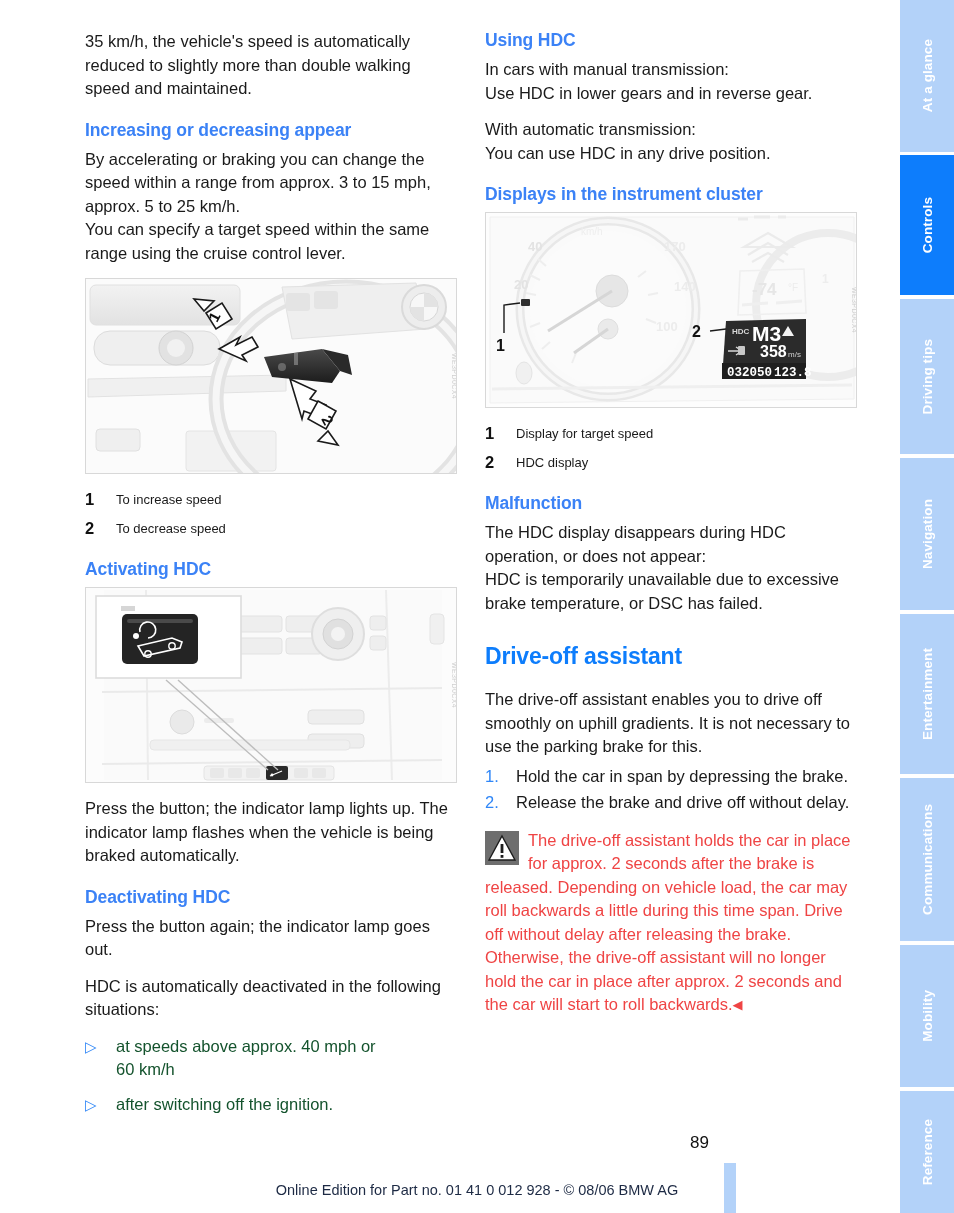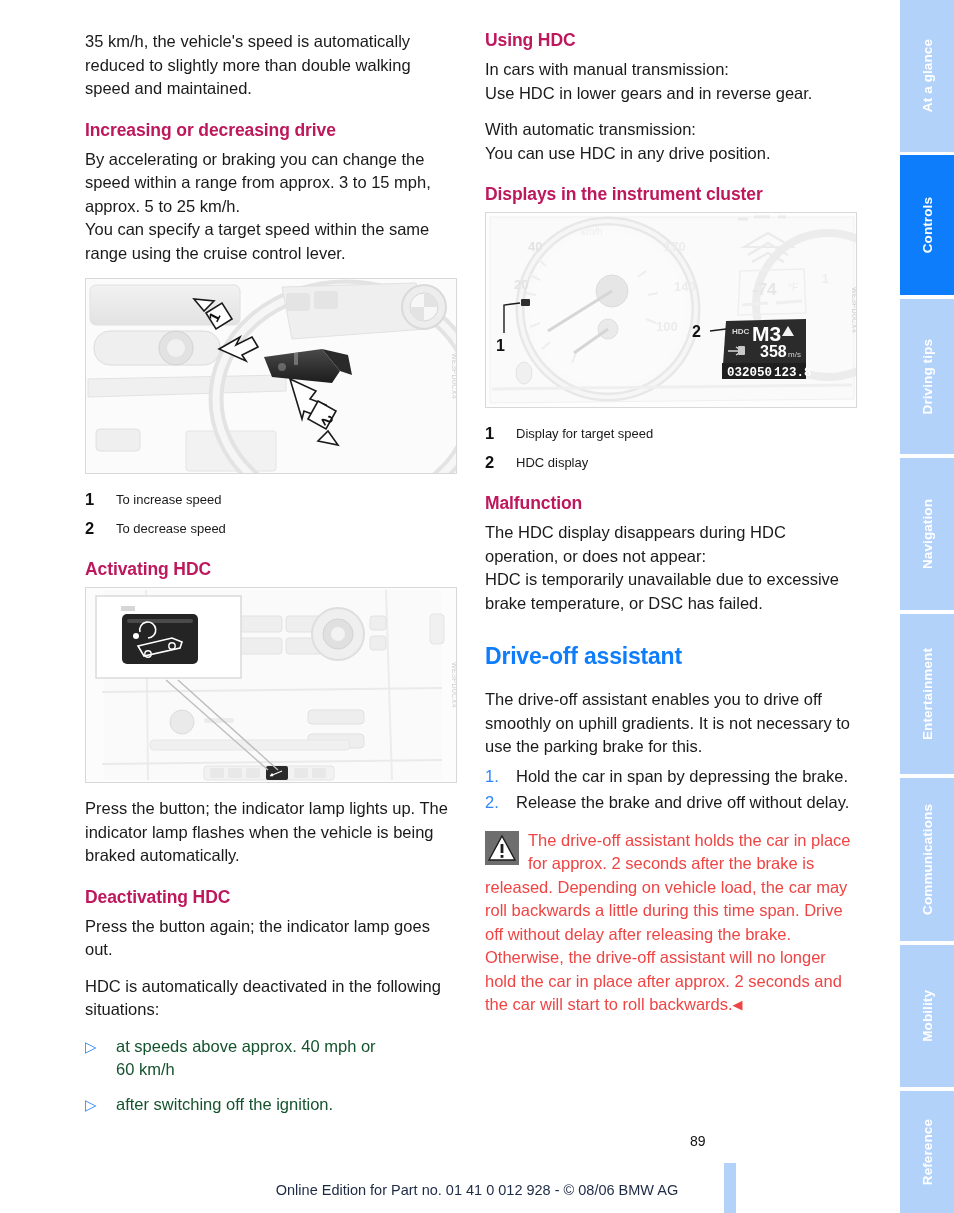--- a/index.html
+++ b/index.html
@@ -29,21 +29,21 @@
     font-size: 23px;
     font-weight: bold;
     color: #0d7dfc;
     letter-spacing: -0.2px;
     margin-top: 22px;
     margin-bottom: 18px;
   }
   h3.sub-head {
     font-size: 17.5px;
     font-weight: bold;
-    color: #be185d;
+    color: #3b82f6;
     letter-spacing: -0.1px;
     margin-top: 19px;
     margin-bottom: 7px;
   }
 
   
   .legend { margin-top: 14px; }
   .legend-row { display: flex; align-items: flex-start; margin-bottom: 5px; }
   .legend-num {
     width: 31px; flex: 0 0 31px;
@@ -124,37 +124,37 @@
   .footer-line {
     position: absolute; left: 0; right: 0; top: 1181px;
     text-align: center;
   }
   .footer-text {
     font-size: 14.5px; color: #1d2a44;
     font-family: "Liberation Sans", sans-serif;
   }
   .page-number {
     position: absolute; left: 690px; top: 1133px;
-    font-size: 14px; color: #111; font-weight: normal;
+    font-size: 17px; color: #111; font-weight: normal;
   }
   .page-bar {
     position: absolute; left: 724px; top: 1163px;
     width: 12px; height: 50px; background: #b3d2f9;
   }
 </style>
 </head>
 <body>
 
 <div class="page">
 
   <div class="col col-left">
 
     <p class="para body-text">35 km/h, the vehicle's speed is automatically reduced to slightly more than double walking speed and maintained.</p>
 
-    <h3 class="sub-head">Increasing or decreasing drive</h3>
+    <h3 class="sub-head">Increasing or decreasing appear</h3>
 
     <p class="para tight body-text">By accelerating or braking you can change the speed within a range from approx. 3 to 15 mph, approx. 5 to 25 km/h.</p>
     <p class="para body-text">You can specify a target speed within the same range using the cruise control lever.</p>
 
     <div class="figure" style="width:372px;height:196px;margin-top:8px;">
       <svg width="372" height="196" viewBox="0 0 372 196">
         <defs>
           <linearGradient id="gDash" x1="0" y1="0" x2="0" y2="1">
             <stop offset="0%" stop-color="#f2f2f2"></stop>
               <stop offset="100%" stop-color="#e2e2e2"></stop>

